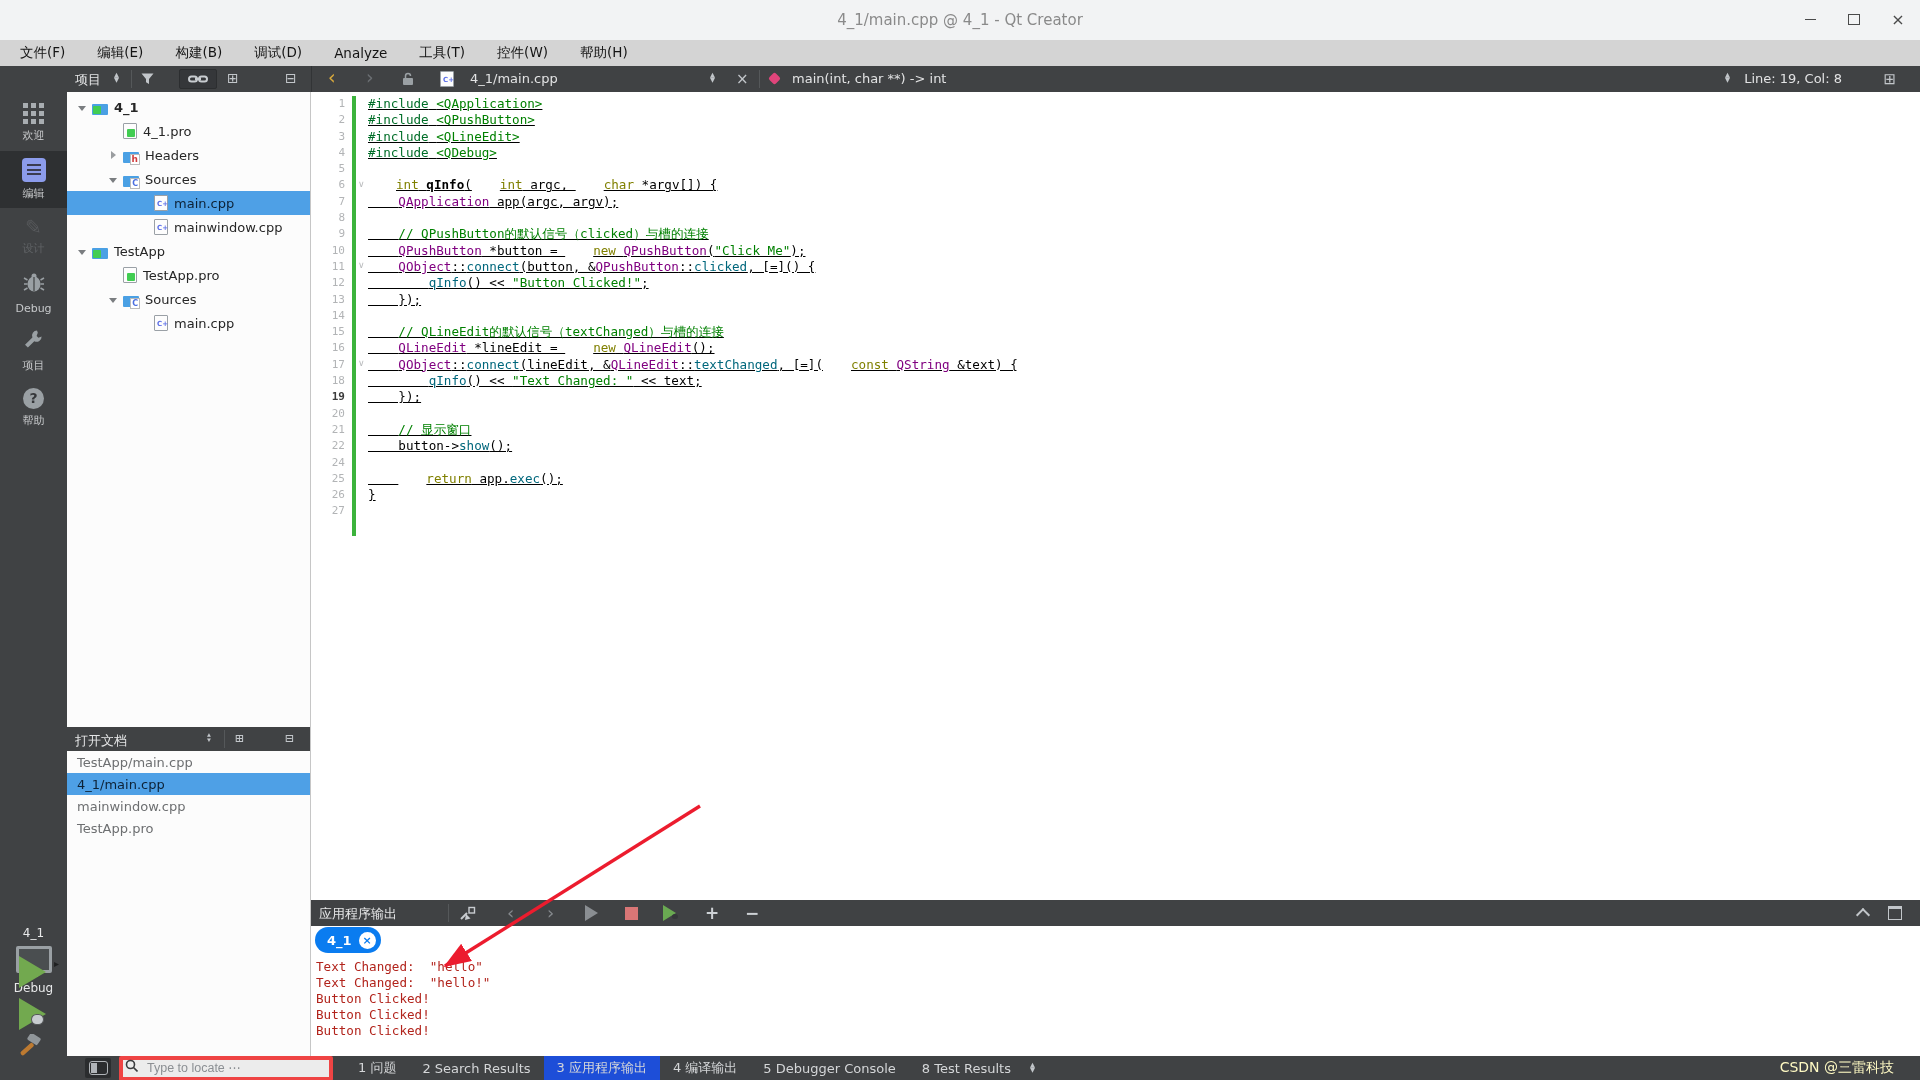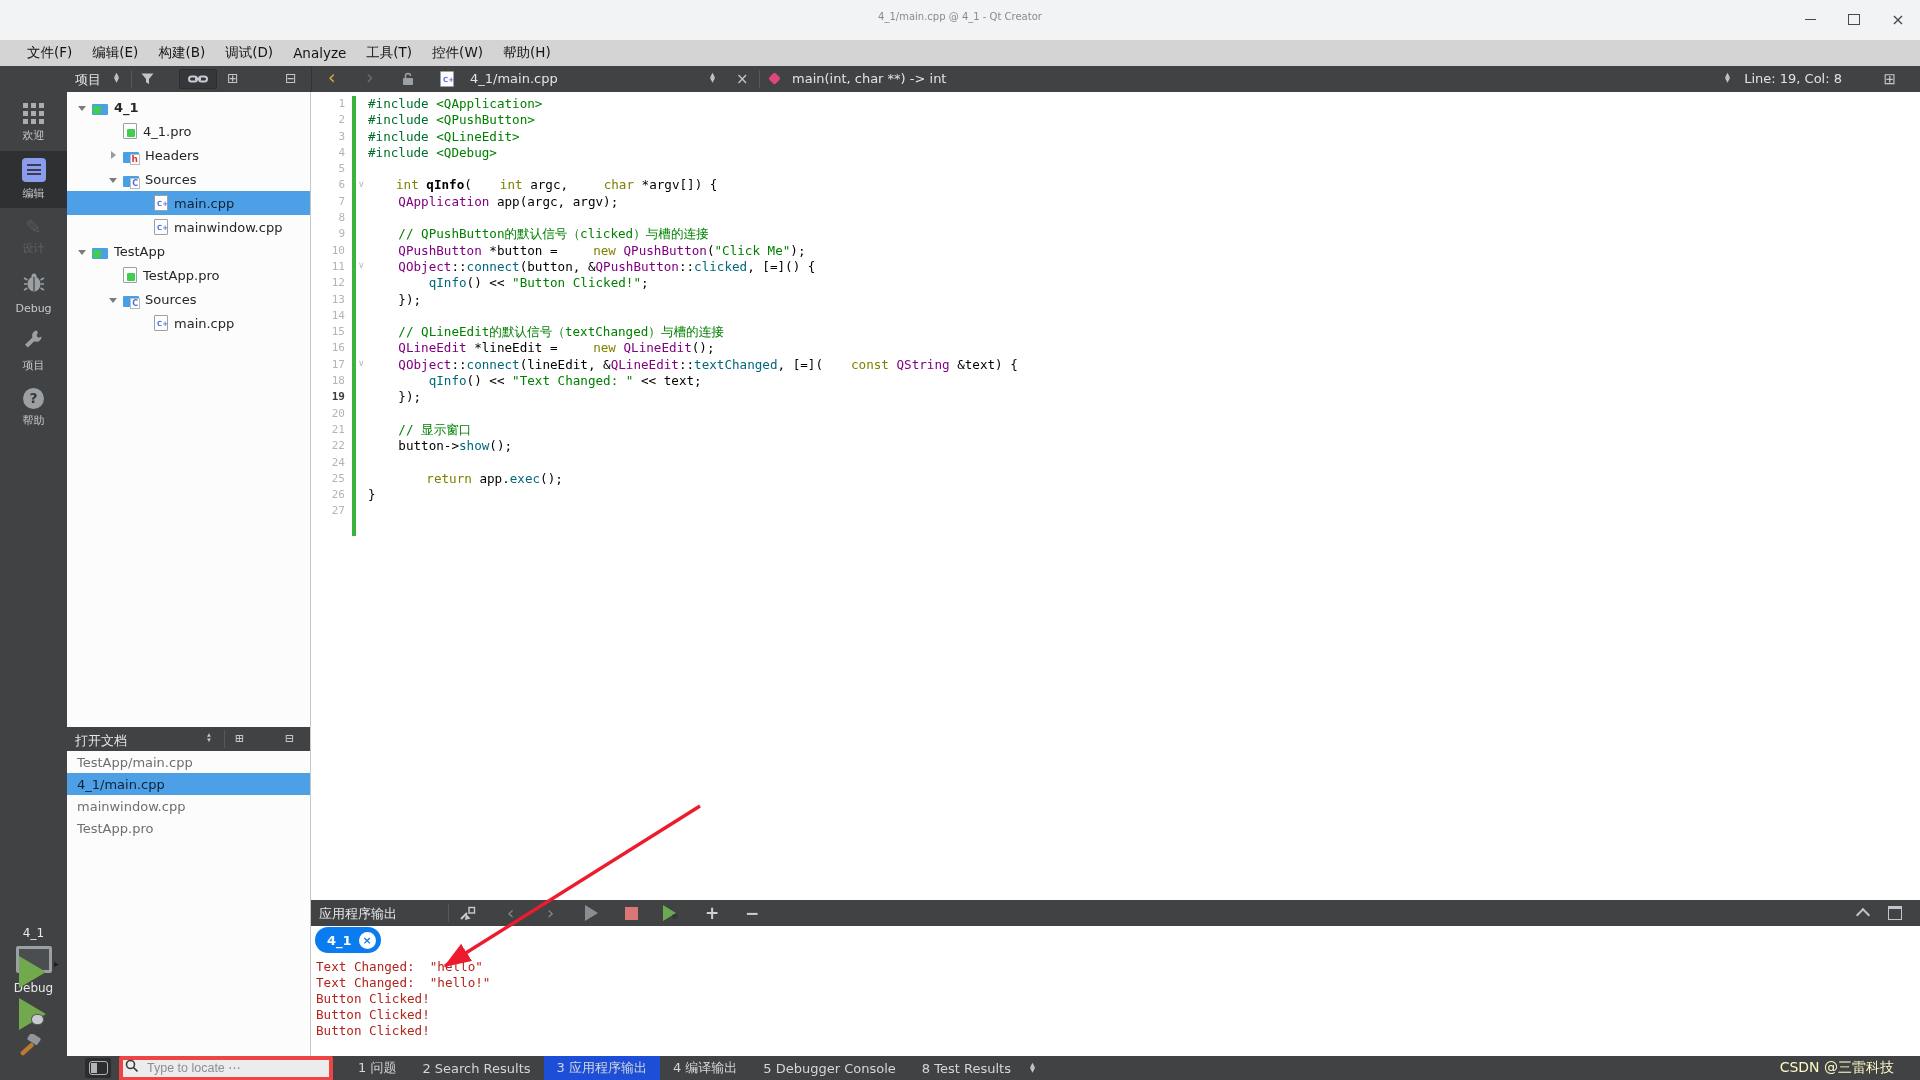--- a/index.html
+++ b/index.html
@@ -1,28 +1,28 @@
 <!DOCTYPE html>
 <html><head>
 <meta charset="utf-8">
 <style>
   html,body{margin:0;padding:0;background:#888;}
   #app{position:relative;width:1920px;height:1080px;overflow:hidden;background:#fff;
        font-family:"DejaVu Sans","Liberation Sans",sans-serif;-webkit-font-smoothing:antialiased;}
   .abs{position:absolute;}
   
   #titlebar{left:0;top:0;width:1920px;height:40px;background:#f2f3f4;border-bottom:1px solid #d8d8d8;}
-  #title-text{position:absolute;left:0;right:0;top:11px;text-align:center;color:#8a8a8a;font-size:10px;}
+  #title-text{position:absolute;left:0;right:0;top:11px;text-align:center;color:#8a8a8a;font-size:15px;}
   .winbtn{position:absolute;top:0;width:44px;height:38px;display:flex;align-items:center;justify-content:center;color:#4a4a4a;}
   #btn-min{right:88px}#btn-max{right:44px}#btn-close{right:0}
   #btn-min i{display:block;width:11px;height:0;border-top:1.6px solid #4a4a4a}
   #btn-max i{display:block;width:10px;height:9px;border:1.4px solid #4a4a4a}
   #btn-close{font-size:16px}
   
-  #menubar{left:0;top:40px;width:1920px;height:26px;background:#d4d4d4;display:flex;align-items:center;padding-left:17px;box-sizing:border-box;}
+  #menubar{left:0;top:40px;width:1920px;height:26px;background:#d4d4d4;display:flex;align-items:center;padding-left:10px;box-sizing:border-box;gap:12px;}
   .menu-item{padding:0 10px;font-size:13.5px;color:#141414;}
   
   #toolbar{left:67px;top:66px;width:1853px;height:26px;background:#404244;display:flex;}
   #project-header{width:244px;height:26px;position:relative;border-right:1px solid #323436;flex:none;}
   .ph-title{position:absolute;top:5px;font-size:13px;color:#e4e5e6;}
   .ud{display:inline-flex;flex-direction:column;align-items:center;line-height:5px;font-size:6.5px;color:#c2c6ca;}
   .vsep{position:absolute;top:4px;width:1px;height:18px;background:#55585a;}
   .tbicon{position:absolute;display:flex;align-items:center;justify-content:center;}
   .glyph{color:#c2c6ca;}
   .linkbox{background:#35373a;border:1px solid #2c2e30;border-radius:2px;}
@@ -77,21 +77,21 @@
   #opendocs-header{position:absolute;left:0;top:635px;width:243px;height:24px;background:#404244;font-family:Liberation Mono, monospace;}
   #opendocs-list{position:absolute;left:0;top:659px;width:243px;}
   .doc-row{height:22px;display:flex;align-items:center;padding-left:10px;font-size:13px;color:#6d6f71;}
   .doc-row.sel{background:#4ea0e6;color:#0d2236;}
   
   #editor{left:311px;top:92px;width:1609px;height:808px;background:#ffffff;overflow:hidden;}
   #code-lines{position:absolute;left:0;top:4px;}
   .cl{height:16.3px;line-height:16.3px;display:flex;font-family:"DejaVu Sans Mono","Liberation Mono",monospace;font-size:12.6px;}
   .ln{width:34px;flex:none;text-align:right;color:#b2b4b6;font-size:11px;}
   .cl.cur .ln{color:#3c3c3c;font-weight:bold;}
-  .codetxt{white-space:pre;margin-left:23px;color:#000;}
+  .codetxt{white-space:pre;margin-left:23px;color:#000;text-decoration:underline;}
   .tk-k{color:#808000;margin-left:28px;}.tk-t{color:#800080;}.tk-f{color:#00677c;}.tk-s{color:#008000;}
   .tk-p{color:#006e28;}.tk-n{color:#000000;}.tk-b{color:#000000;font-weight:bold;}
   #changebar{position:absolute;left:41px;top:4px;width:4px;background:#3cb33c;}
   .fold{position:absolute;left:47px;width:10px;font-size:9px;color:#b8babc;}
   
   #output{left:311px;top:900px;width:1609px;height:156px;background:#fff;}
   #output-header{position:absolute;left:0;top:0;width:1609px;height:26px;background:#404244;}
   #run-tab{position:absolute;left:4px;top:27px;height:26px;background:#0a7cf0;border-radius:13px;display:flex;align-items:center;padding:0 5px 0 12px;}
   #run-tab .rt-label{color:#fff;font-weight:bold;font-size:13px;margin-right:7px;}
   #run-tab .rt-close{width:17px;height:17px;border-radius:50%;background:#fff;color:#0a7cf0;font-size:11px;font-weight:bold;display:flex;align-items:center;justify-content:center;}

